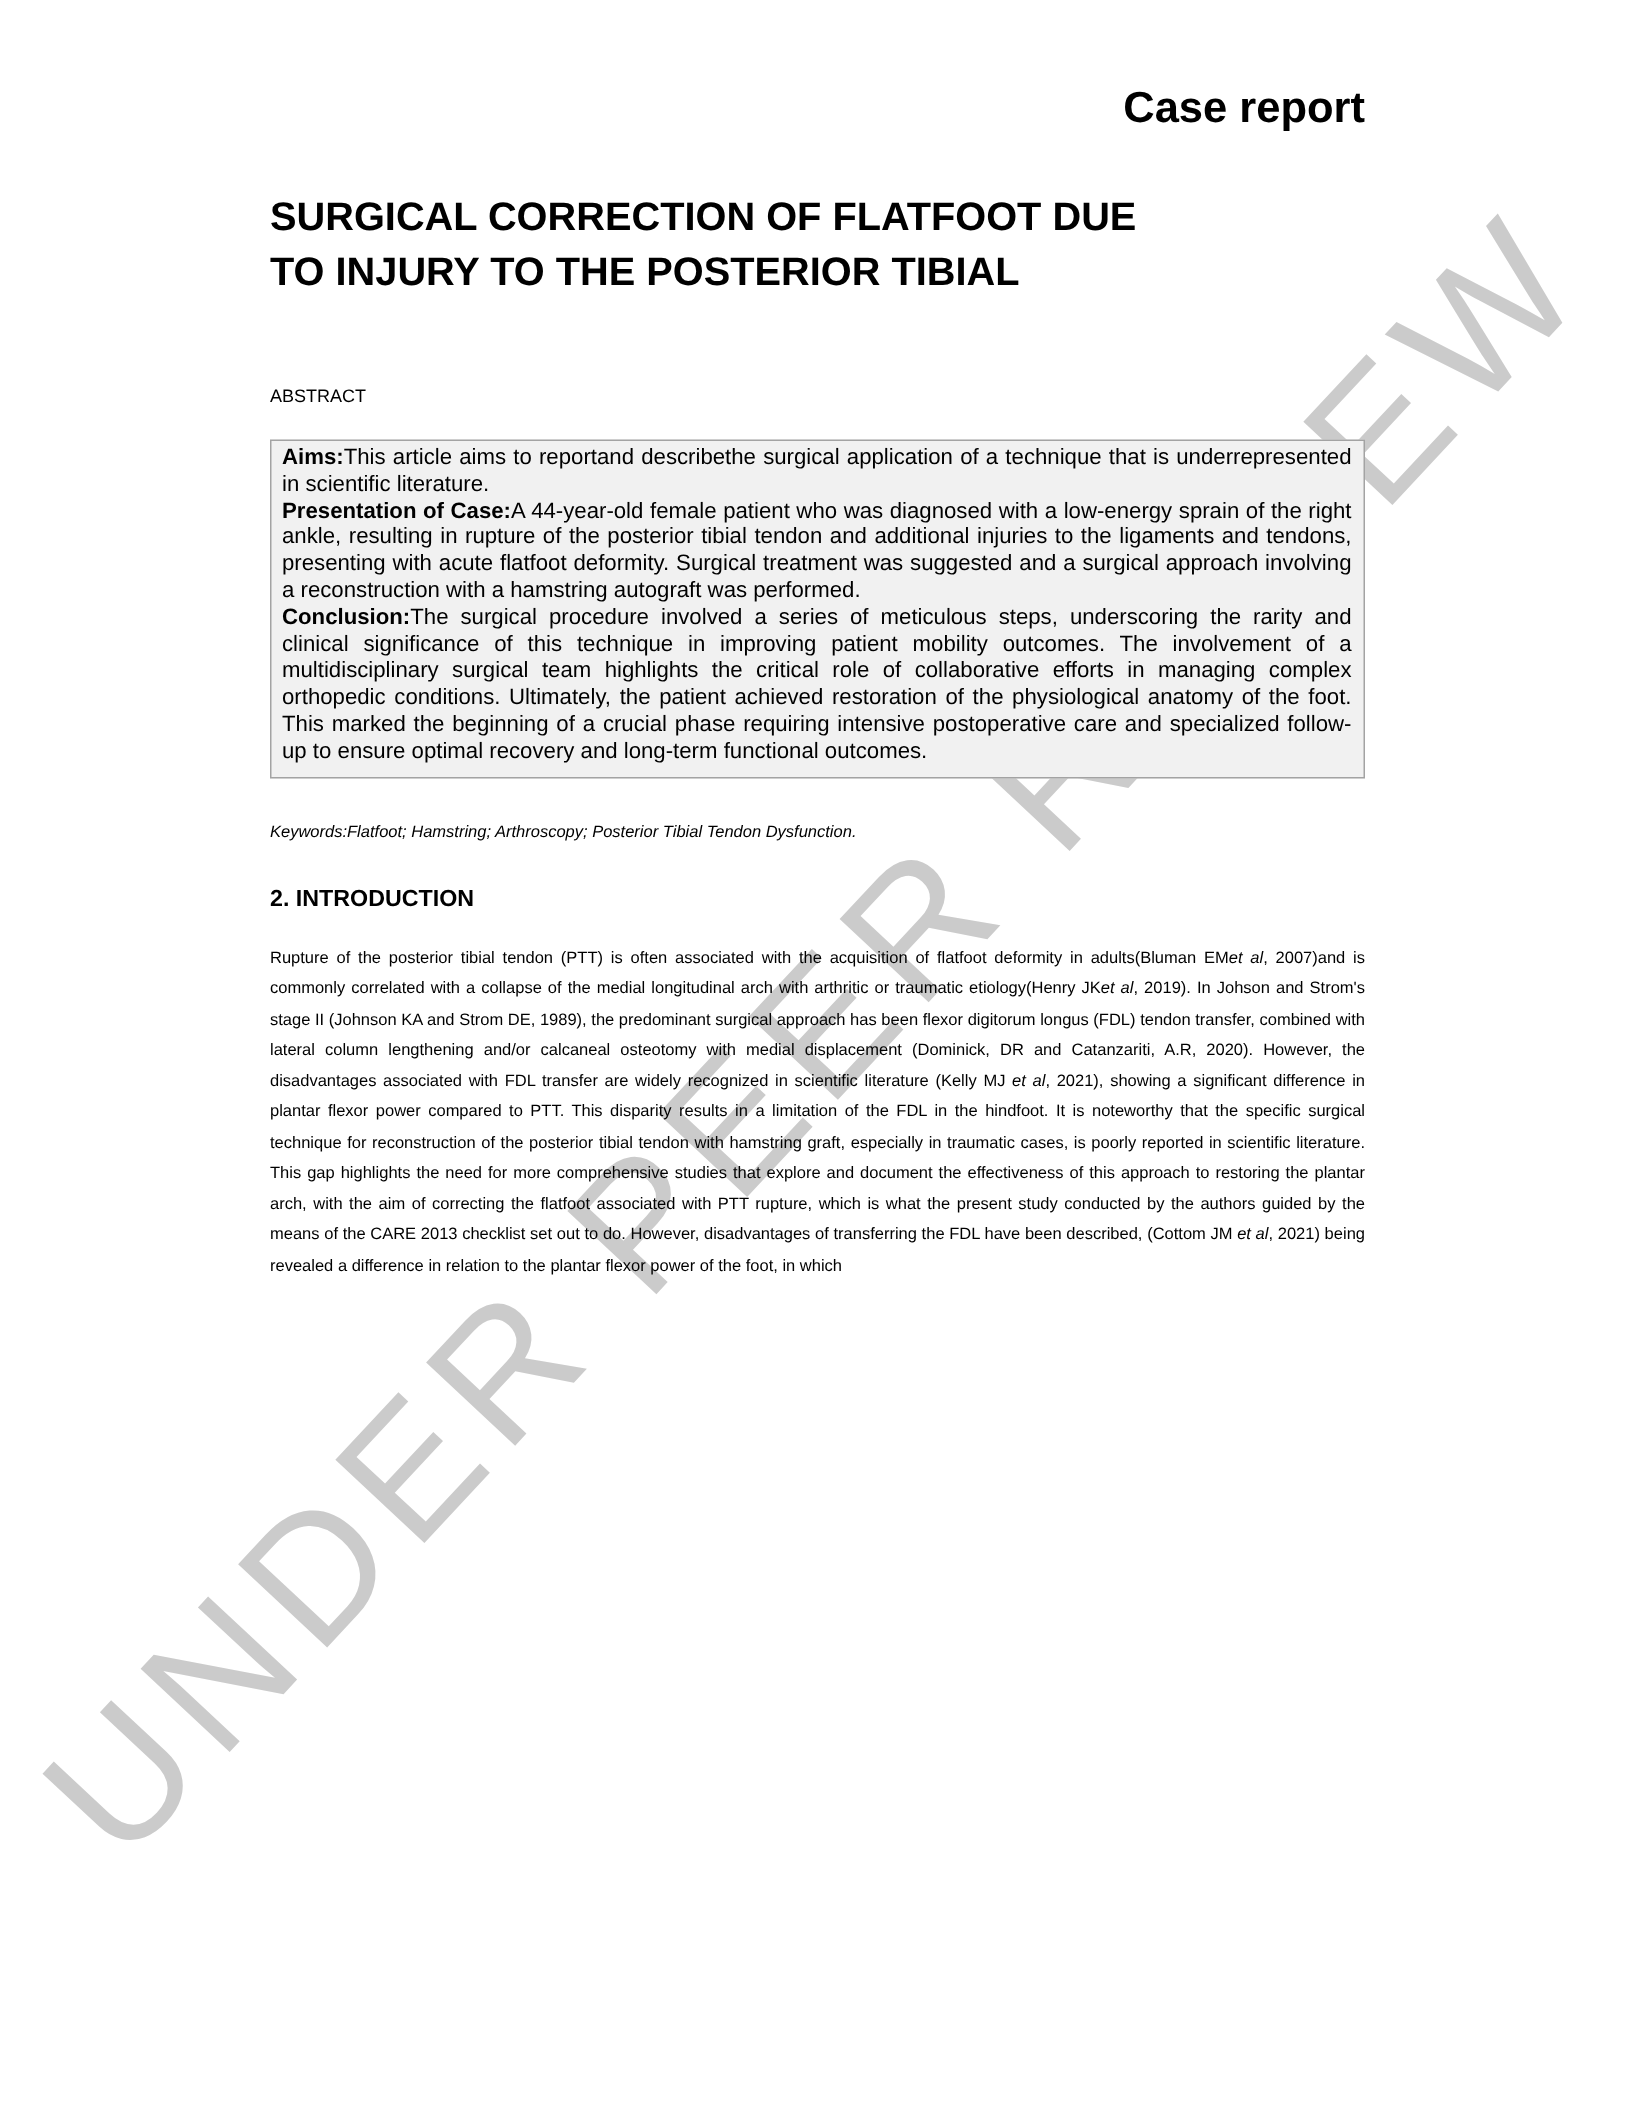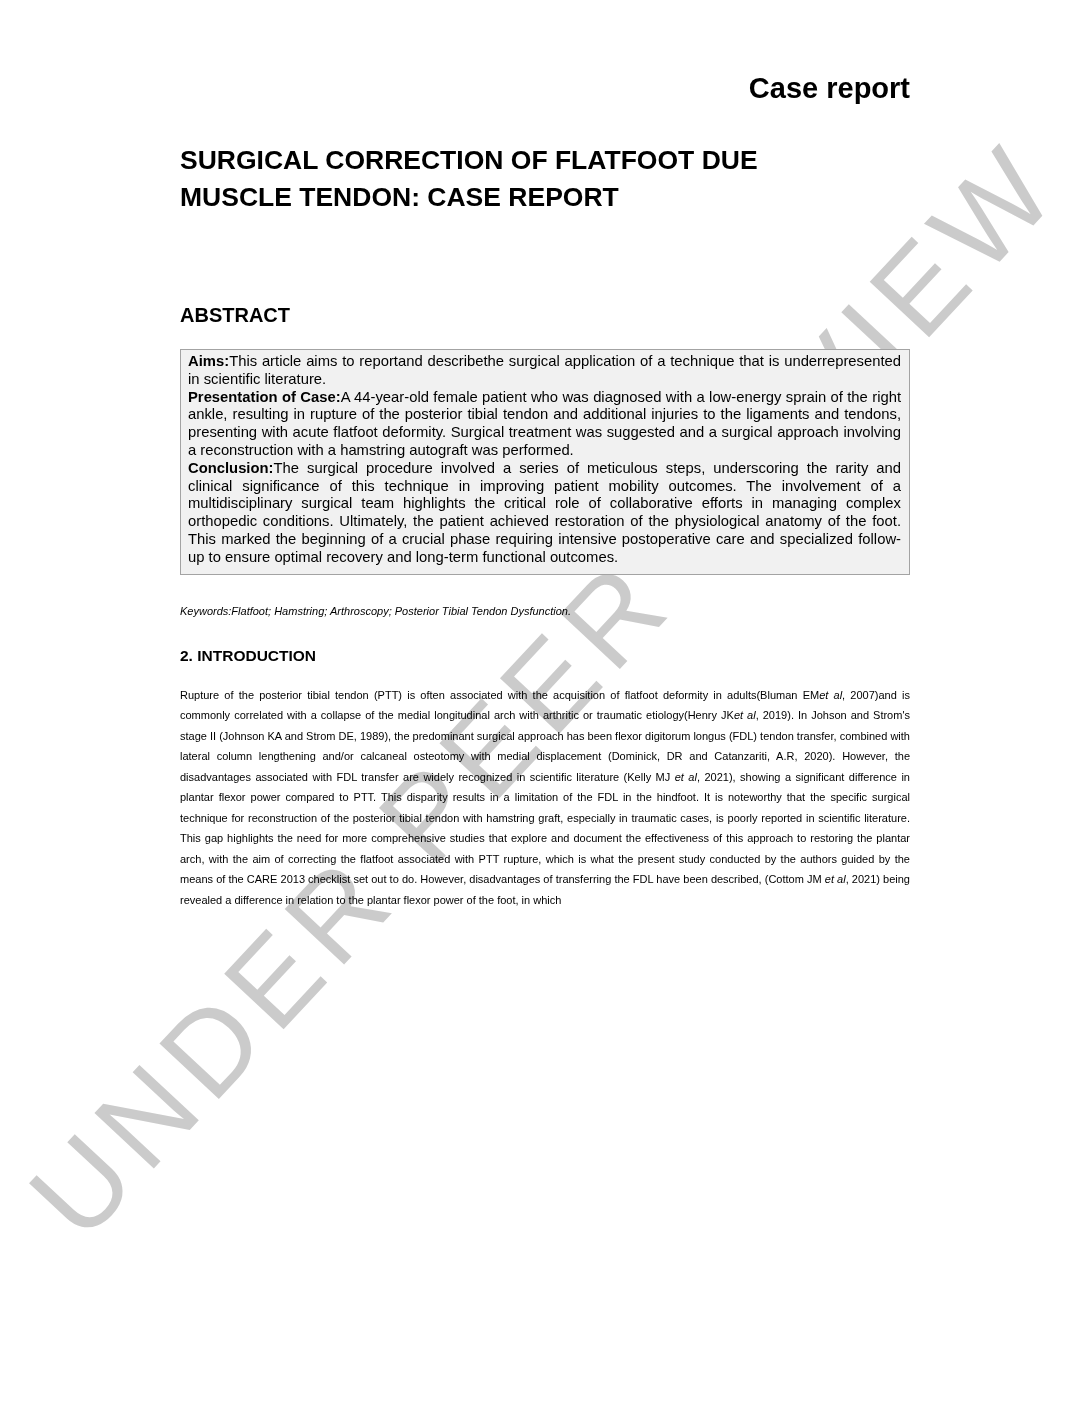--- a/index.html
+++ b/index.html
@@ -23,39 +23,39 @@
     color:rgba(125,125,125,0.40);
     white-space:nowrap;
     z-index:1;
     pointer-events:none;
     user-select:none;
   }
   .content{
     position:relative;
     z-index:2;
     margin:0 178px 0 180px;
-    padding-top:72px;
+    padding-top:56px;
   }
   .kicker{
     text-align:right;
     font-size:29px;
     font-weight:bold;
     line-height:32px;
   }
   .main-title{
     margin-top:38px;
     text-align:left;
     font-size:26.5px;
     font-weight:bold;
     line-height:37px;
   }
   .abstract-heading{
-    margin-top:88px;
-    font-size:20px;
-    font-weight:bold;
+    margin-top:57px;
+    font-size:12px;
+    font-weight:normal;
   }
   .abstract-box{
     margin-top:22px;
     border:1px solid #a3a3a3;
     background:#f1f1f1;
     padding:3px 8px 7px 7px;
     font-size:14.8px;
     line-height:17.8px;
     text-align:justify;
   }
@@ -85,21 +85,21 @@
 <div class="page">
 
   <div class="watermark">UNDER PEER REVIEW</div>
 
   <div class="content">
 
     <div class="kicker">Case report</div>
 
     <div class="main-title">
       <div>SURGICAL CORRECTION OF FLATFOOT DUE</div>
-      <div>MUSCLE TENDON: CASE REPORT</div>
+      <div>TO INJURY TO THE POSTERIOR TIBIAL</div>
     </div>
 
     <div class="abstract-heading">ABSTRACT</div>
 
     <div class="abstract-box">
       <p><span class="sec-label">Aims:</span><span>This article aims to reportand describethe surgical application of a technique that is underrepresented in scientific literature.</span></p>
       <p><span class="sec-label">Presentation of Case:</span><span>A 44-year-old female patient who was diagnosed with a low-energy sprain of the right ankle, resulting in rupture of the posterior tibial tendon and additional injuries to the ligaments and tendons, presenting with acute flatfoot deformity. Surgical treatment was suggested and a surgical approach involving a reconstruction with a hamstring autograft was performed.</span></p>
       <p><span class="sec-label">Conclusion:</span><span>The surgical procedure involved a series of meticulous steps, underscoring the rarity and clinical significance of this technique in improving patient mobility outcomes. The involvement of a multidisciplinary surgical team highlights the critical role of collaborative efforts in managing complex orthopedic conditions. Ultimately, the patient achieved restoration of the physiological anatomy of the foot. This marked the beginning of a crucial phase requiring intensive postoperative care and specialized follow-up to ensure optimal recovery and long-term functional outcomes.</span></p>
     </div>
 

